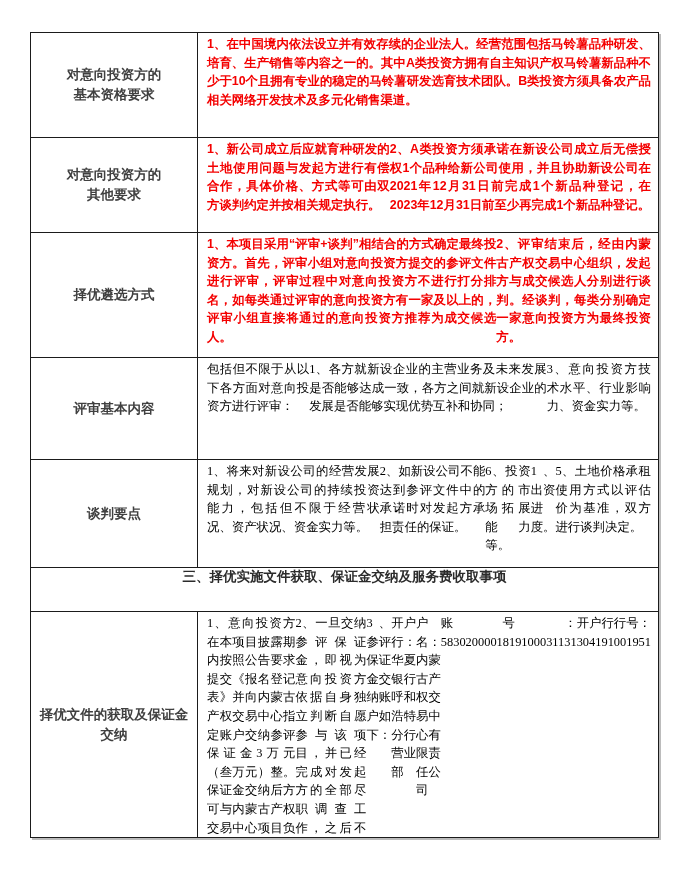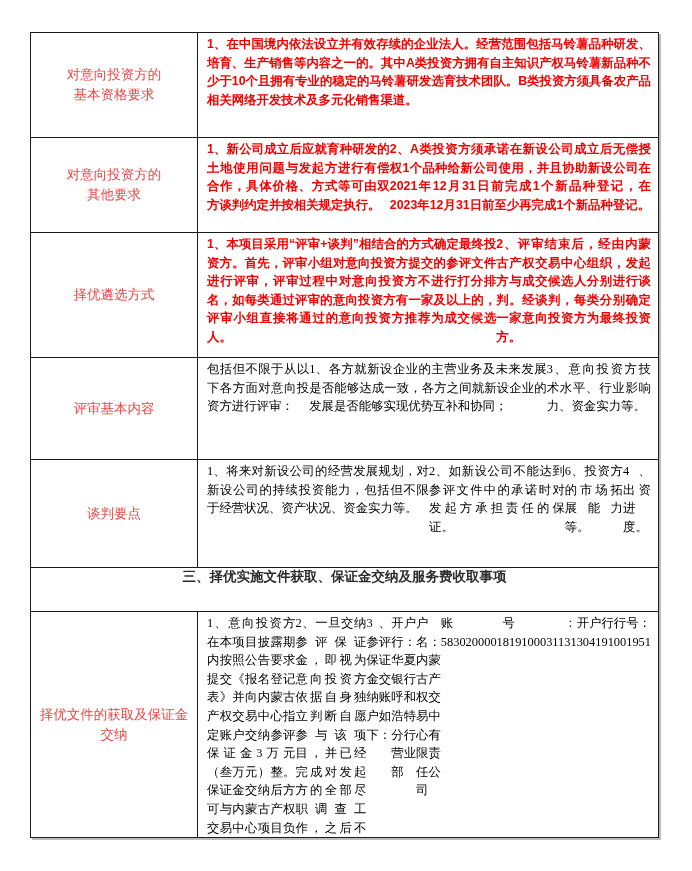--- a/index.html
+++ b/index.html
@@ -35,24 +35,24 @@
     width:167px;
     border-right:1px solid #1b1b1b;
     display:flex;flex-direction:column;
     align-items:center;justify-content:center;
     box-sizing:border-box;
     padding:2px 4px;
     flex:none;
   }
   .label-line{
     font-family:"Liberation Sans","DejaVu Sans",sans-serif;
-    font-weight:normal;
+    font-weight:bold;
     font-size:13.5px;
     line-height:20px;
-    color:#ef4444;
+    color:#404040;
     text-align:center;
     white-space:nowrap;
   }
   .content-cell{
     flex:1;
     display:flex;flex-direction:row;justify-content:center;
     padding:2px 7px 2px 9px;
     box-sizing:border-box;
     overflow:hidden;
   }
@@ -129,21 +129,22 @@
     </div>
 
     <div class="t-row r5">
       <div class="label-cell">
           <div class="label-line">谈判要点</div>
         </div>
       <div class="content-cell">
           <div class="para">1、将来对新设公司的经营发展规划，对新设公司的持续投资能力，包括但不限于经营状况、资产状况、资金实力等。</div>
           <div class="para">2、如新设公司不能达到参评文件中的承诺时对发起方承担责任的保证。</div>
           <div class="para">6、投资方的市场拓展能力等。</div>
-          <div class="para">4、出资进度。</div>
+          <div class="para">1、出资进度。</div>
+          <div class="para">5、土地价格承租使用方式以评估价为基准，双方进行谈判决定。</div>
         </div>
     </div>
 
     <div class="t-row rh header-row">
       <div class="sec-title">三、择优实施文件获取、保证金交纳及服务费收取事项</div>
     </div>
 
     <div class="t-row r6">
       <div class="label-cell">
           <div class="label-line">择优文件的获取及保证金</div>

